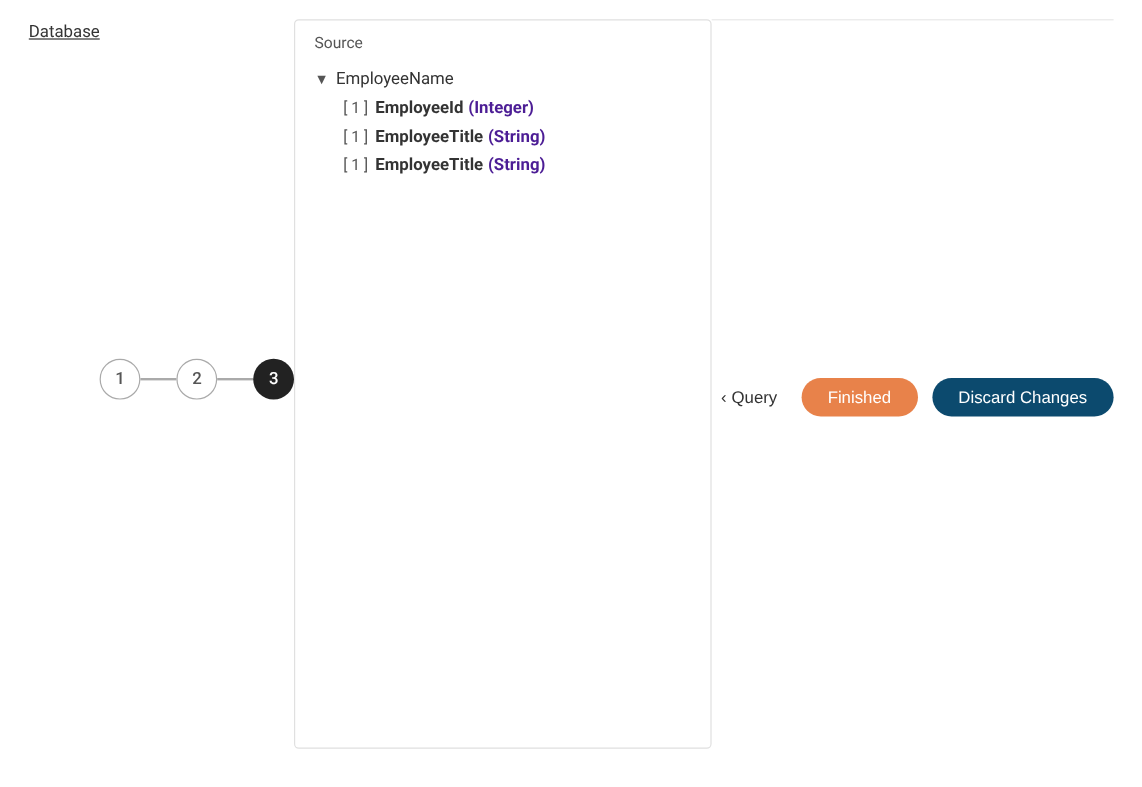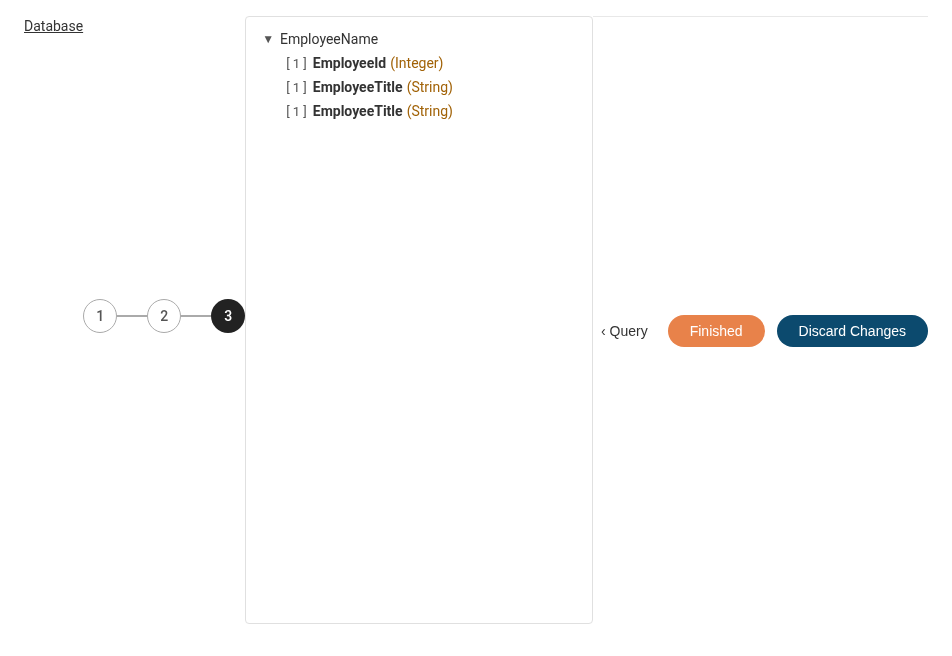--- a/index.html
+++ b/index.html
@@ -136,22 +136,22 @@
       margin-right: 6px;
       font-size: 13px;
     }
 
     .field-name {
       font-weight: 700;
       margin-right: 4px;
     }
 
     .field-type {
-      color: #a16207;
-      font-weight: 400;
+      color: #4c1d95;
+      font-weight: 700;
     }
 
     .footer {
       display: flex;
       align-items: center;
       gap: 12px;
       padding: 12px 0 8px 0;
       border-top: 1px solid #e8e8e8;
     }
 
@@ -209,20 +209,21 @@
       <span>2</span>
     </div>
     <div class="step-connector"></div>
     <div class="step step-active">
       <span>3</span>
     </div>
   </div>
 
 
   <div class="schema-container">
+    <div class="source-label">Source</div>
 
     <div class="tree-node">
       <div class="tree-parent">
         <span class="tree-chevron">▼</span>
         <span>EmployeeName</span>
       </div>
 
       <div class="tree-children">
 
         <div class="tree-child-row">

